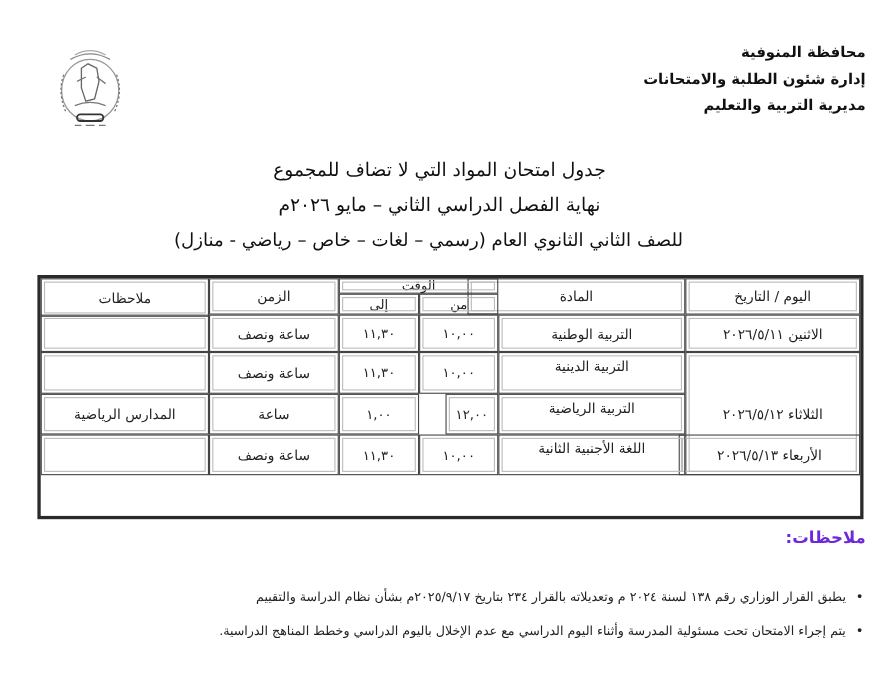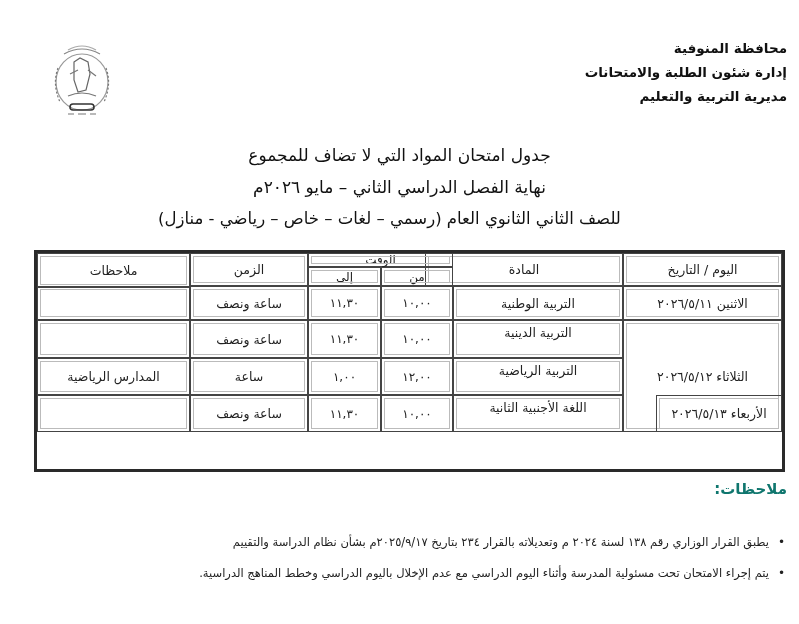--- a/index.html
+++ b/index.html
@@ -29,21 +29,21 @@
   .cell {
     position: absolute; display: flex; align-items: center; justify-content: center;
     font-size: 12.5px; color: #222; white-space: nowrap;
     border: 1.5px solid #444; outline: 1px solid #bbb; outline-offset: -4px;
   }
   .cell.top { align-items: flex-start; padding-top: 4px; }
   .num { font-size: 12px; letter-spacing: 1.5px; }
 
   .notes-title {
     position: absolute; right: 12px; top: 480px; direction: rtl;
-    font-size: 15px; font-weight: bold; color: #0f766e;
+    font-size: 15px; font-weight: bold; color: #6d28d9;
   }
   .notes-list { position: absolute; right: 12px; top: 532px; width: 775px; direction: rtl; text-align: right; }
   .note { font-size: 11.5px; color: #222; line-height: 21px; position: relative; padding-right: 18px; white-space: nowrap; }
   .note .bullet { position: absolute; right: 2px; top: 0; font-size: 12px; }
   .note + .note { margin-top: 10px; }
 </style>
 </head>
 <body>
 
 <div class="header-block">
@@ -94,26 +94,26 @@
     <div class="cell" style="right:592px; top:33px; width:153px; height:34px;"></div>
 
     <div class="cell" style="right:0; top:67px; width:159px; height:112px;">الثلاثاء  ٢٠٢٦/٥/١٢</div>
     <div class="cell top" style="right:159px; top:67px; width:170px; height:38px;">التربية الدينية</div>
     <div class="cell num" style="right:329px; top:67px; width:72px; height:38px;">١٠,٠٠</div>
     <div class="cell num" style="right:401px; top:67px; width:73px; height:38px;">١١,٣٠</div>
     <div class="cell" style="right:474px; top:67px; width:118px; height:38px;">ساعة ونصف</div>
     <div class="cell" style="right:592px; top:67px; width:153px; height:38px;"></div>
 
     <div class="cell top" style="right:159px; top:105px; width:170px; height:37px;">التربية الرياضية</div>
-    <div class="cell num" style="right:329px; top:105px; width:72px; height:37px;">١٢,٠٠</div>
+    <div class="cell num" style="right:329px; top:105px; width:48px; height:37px;">١٢,٠٠</div>
     <div class="cell num" style="right:401px; top:105px; width:73px; height:37px;">١,٠٠</div>
     <div class="cell" style="right:474px; top:105px; width:118px; height:37px;">ساعة</div>
     <div class="cell" style="right:592px; top:105px; width:153px; height:37px;">المدارس الرياضية</div>
 
-    <div class="cell" style="right:0; top:142px; width:126px; height:37px;">الأربعاء ٢٠٢٦/٥/١٣</div>
+    <div class="cell" style="right:0; top:142px; width:165px; height:37px;">الأربعاء ٢٠٢٦/٥/١٣</div>
     <div class="cell top" style="right:159px; top:142px; width:170px; height:37px;">اللغة الأجنبية الثانية</div>
     <div class="cell num" style="right:329px; top:142px; width:72px; height:37px;">١٠,٠٠</div>
     <div class="cell num" style="right:401px; top:142px; width:73px; height:37px;">١١,٣٠</div>
     <div class="cell" style="right:474px; top:142px; width:118px; height:37px;">ساعة ونصف</div>
     <div class="cell" style="right:592px; top:142px; width:153px; height:37px;"></div>
   </div>
 </div>
 
 <div class="notes-title">ملاحظات:</div>
 

